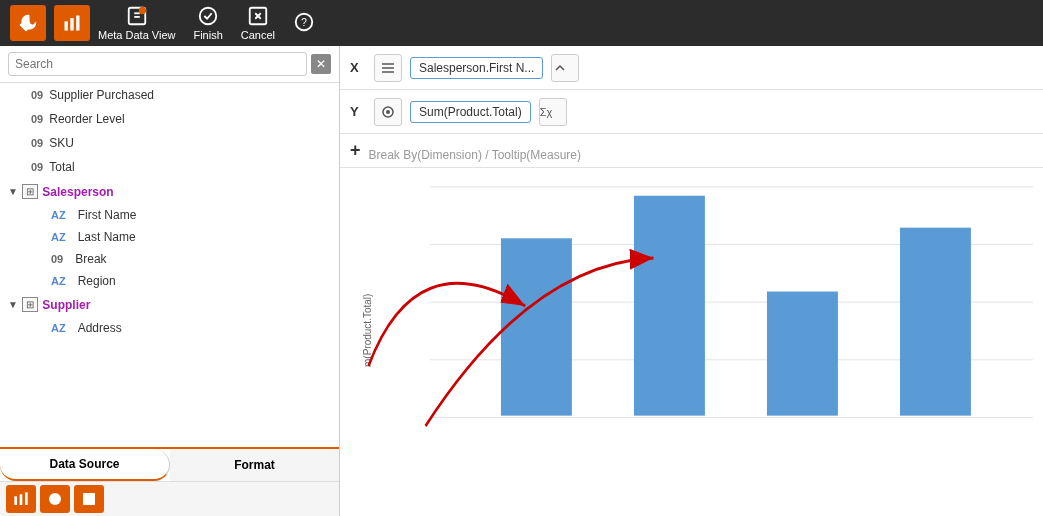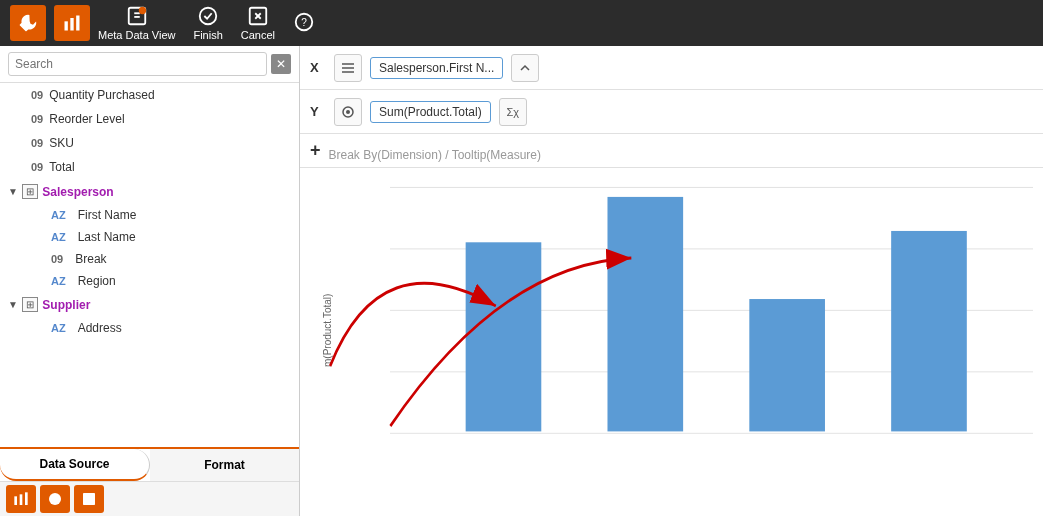--- a/index.html
+++ b/index.html
@@ -58,21 +58,21 @@
     }
 
     
     .main {
       display: flex;
       height: 470px;
     }
 
     
     .sidebar {
-      width: 300px;
+      width: 340px;
       background: #fff;
       border-right: 1px solid #ccc;
       display: flex;
       flex-direction: column;
       height: 100%;
     }
     .search-bar {
       padding: 6px 8px;
       display: flex;
       align-items: center;
@@ -199,21 +199,21 @@
       cursor: pointer;
       min-width: 120px;
     }
     .axis-sort-icon {
       width: 28px;
       height: 28px;
       border: 1px solid #ccc;
       border-radius: 3px;
       display: flex;
       align-items: center;
-      justify-content: center;
+      justify-content: flex-start;
       background: #f9f9f9;
       cursor: pointer;
     }
     .axis-plus-row {
       display: flex;
       align-items: center;
       padding: 4px 10px;
       gap: 8px;
       border-bottom: 1px solid #e0e0e0;
       height: 34px;
@@ -306,21 +306,21 @@
 
     <div class="search-bar">
       <input type="text" placeholder="Search" style="">
       <button class="search-close-btn">✕</button>
     </div>
 
     <div class="sidebar-list">
 
       <div class="sidebar-item">
         <span class="type-badge">09</span>
-        <span class="item-label">Quantity Purchased</span>
+        <span class="item-label">Supplier Purchased</span>
       </div>
       <div class="sidebar-item">
         <span class="type-badge">09</span>
         <span class="item-label">Reorder Level</span>
       </div>
       <div class="sidebar-item">
         <span class="type-badge">09</span>
         <span class="item-label">SKU</span>
       </div>
       <div class="sidebar-item">

